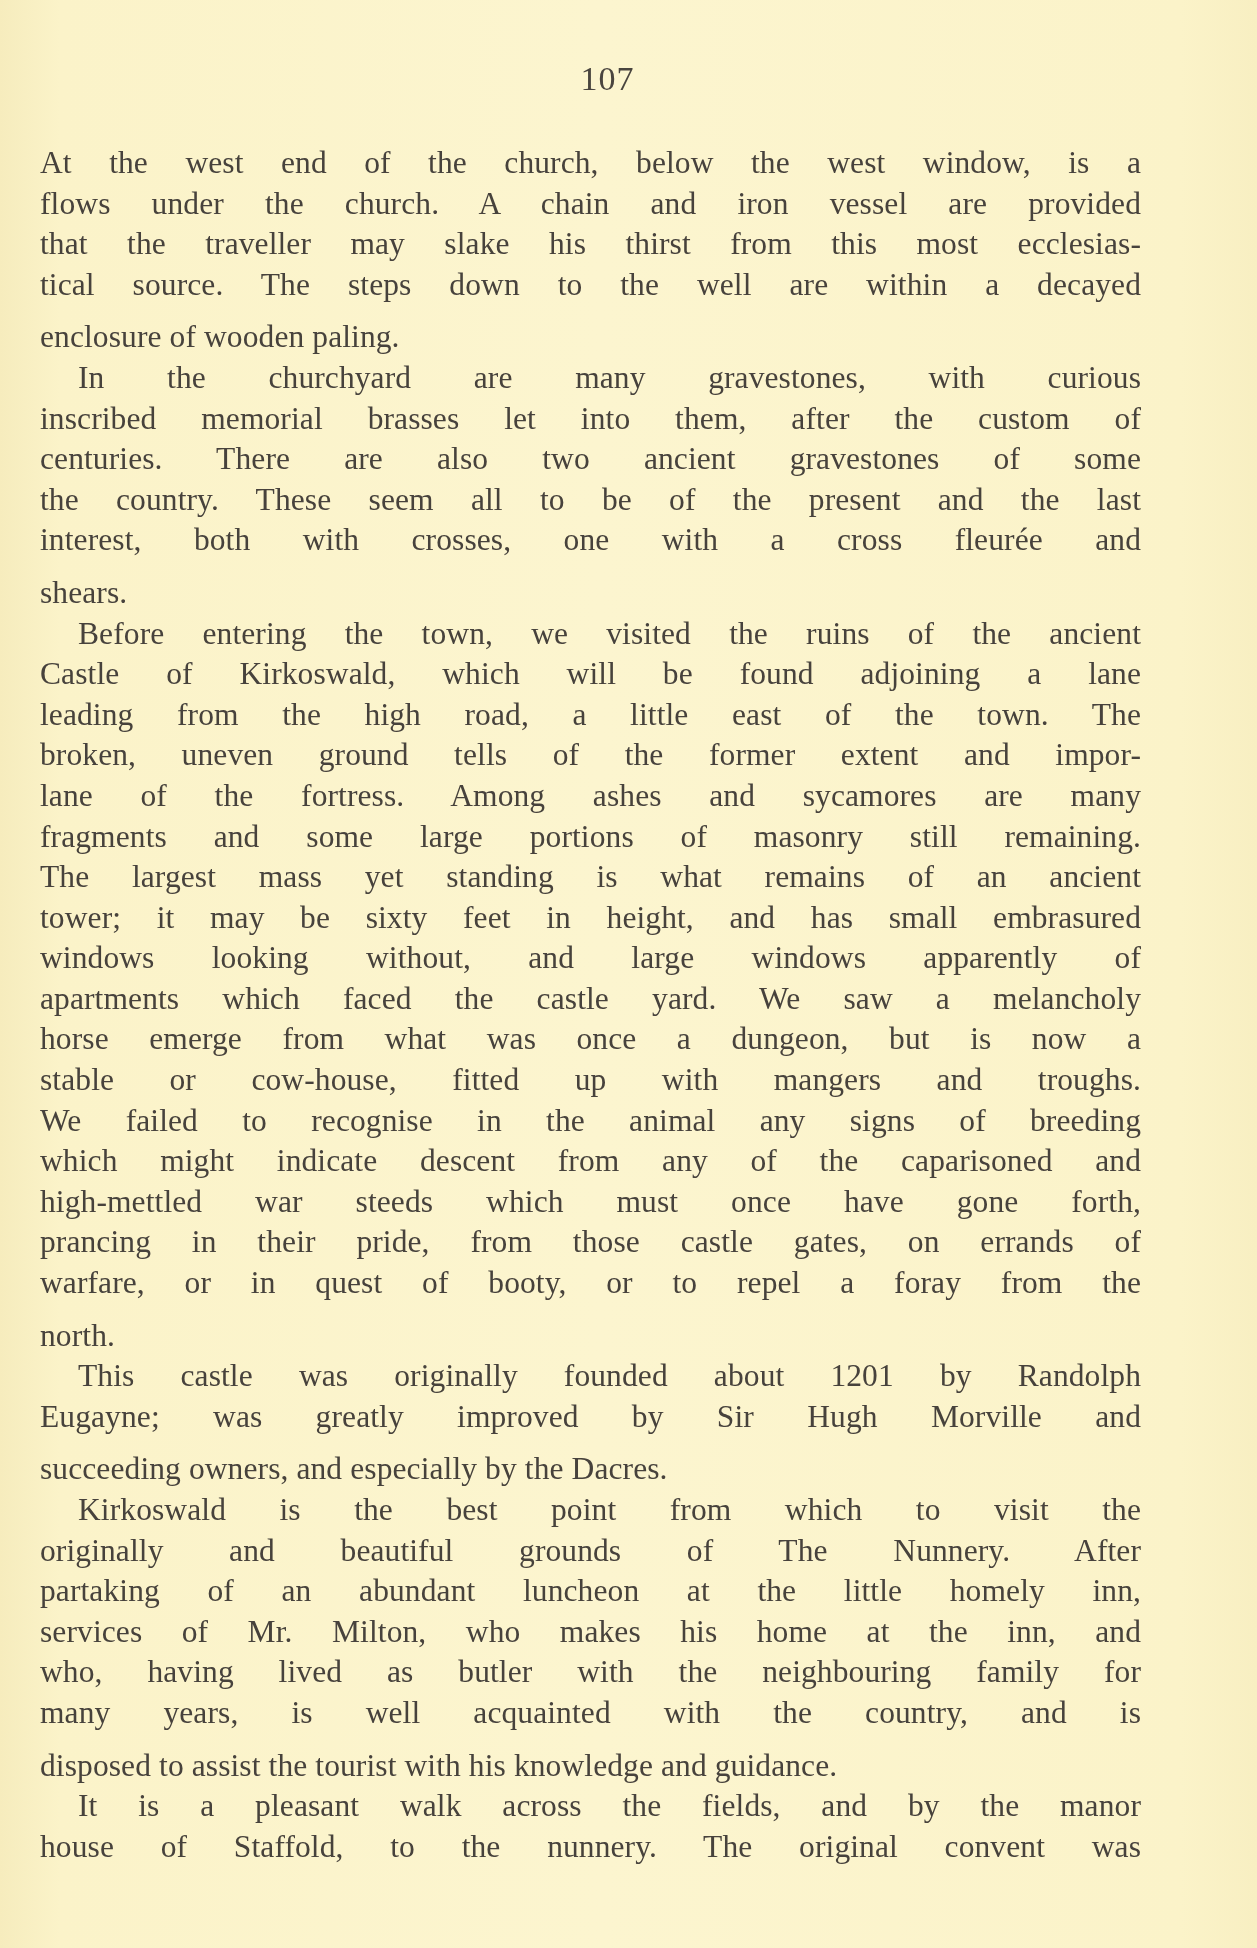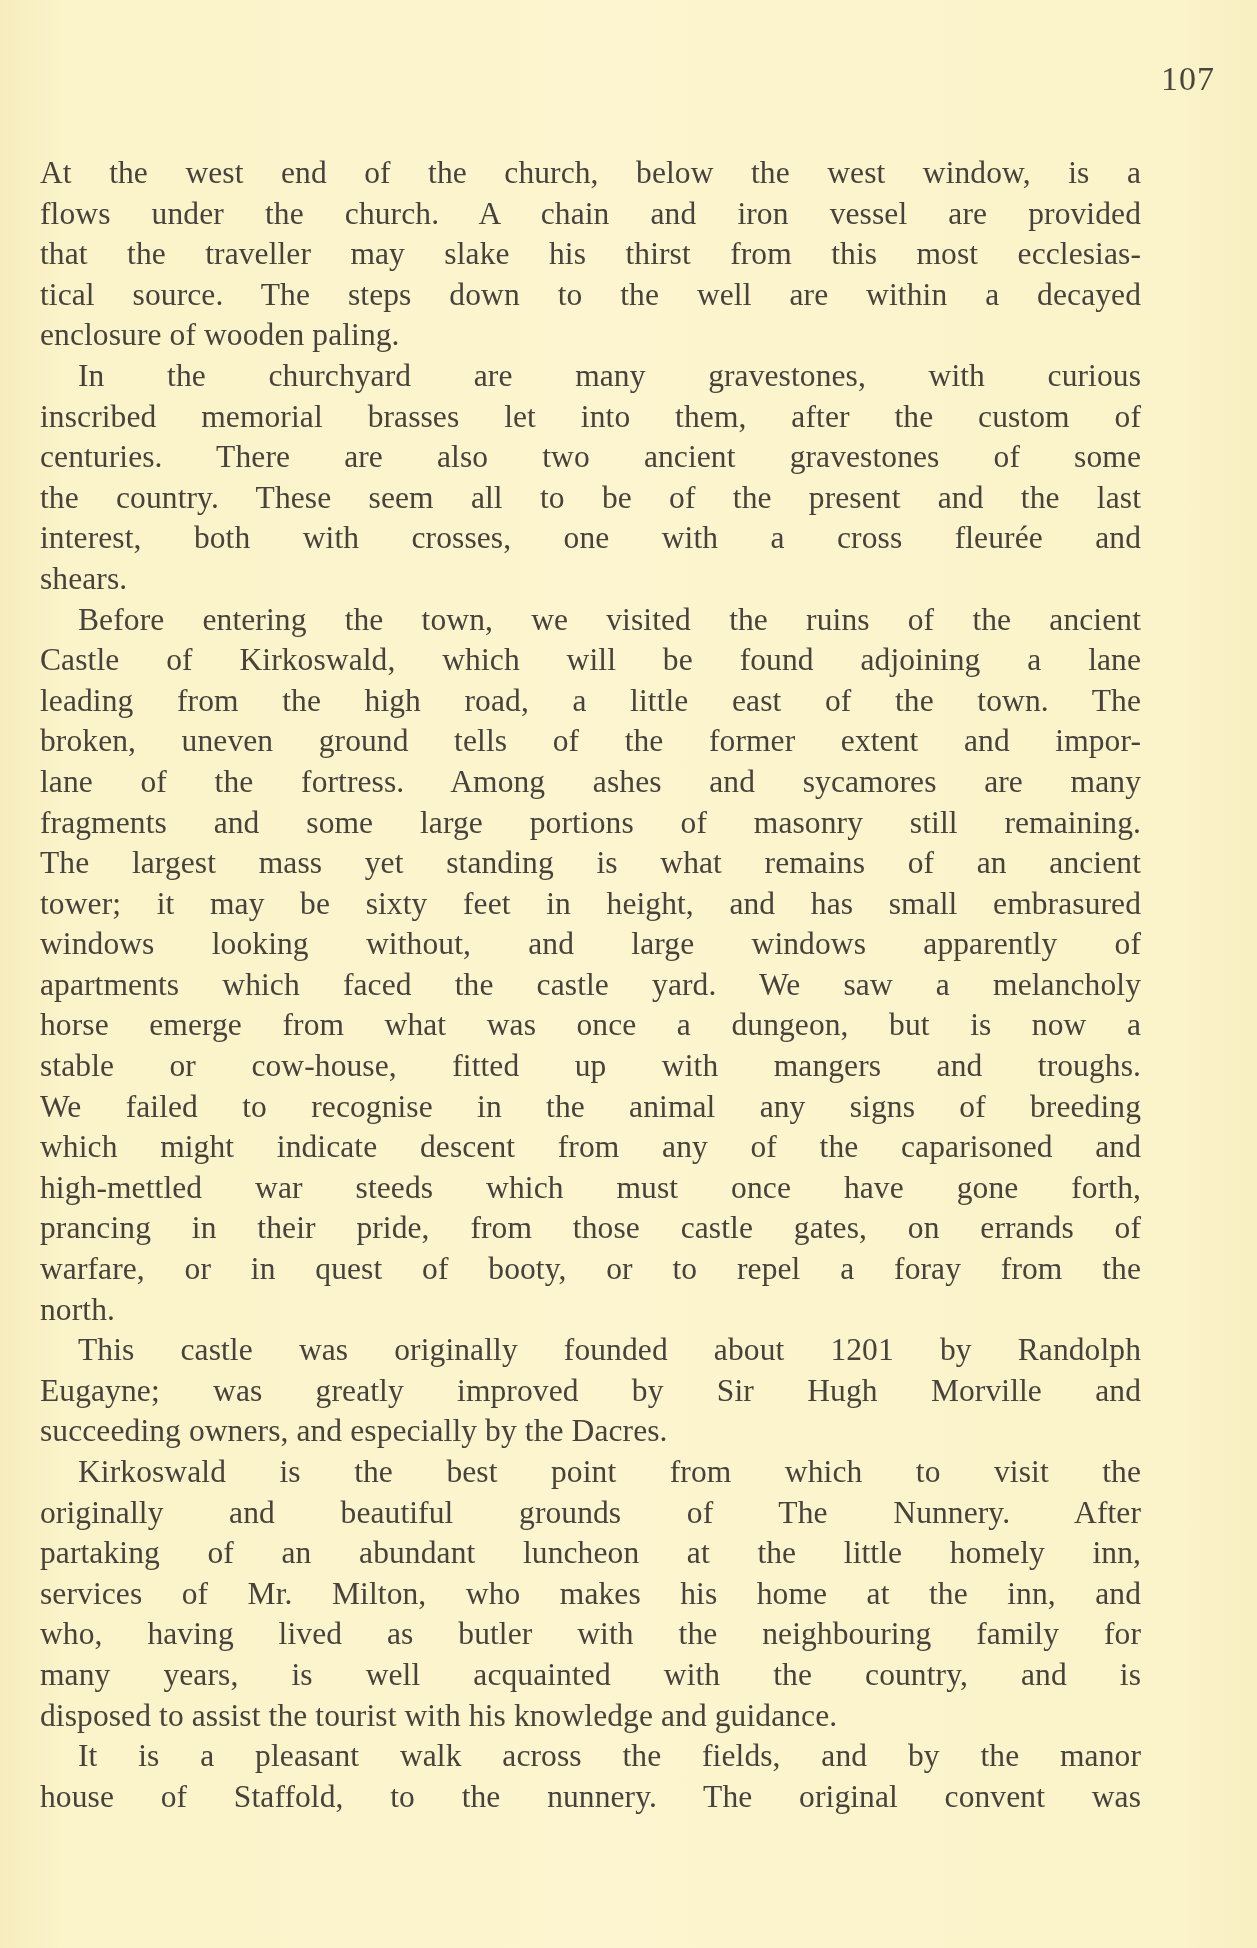--- a/index.html
+++ b/index.html
@@ -21,46 +21,47 @@
       left: 0;
       top: 0;
       width: 1257px;
       height: 1948px;
     }
     .page-number {
       position: absolute;
       left: 0;
       width: 1215px;
       top: 60px;
-      text-align: right;
+      text-align: center;
       font-size: 34px;
       letter-spacing: 1px;
       color: #4a453f;
     }
     .text-block {
       position: absolute;
       left: 40px;
-      top: 153px;
+      top: 143px;
       width: 1101px;
     }
     .line {
       display: block;
       height: 40.6px;
       line-height: 40.6px;
       font-size: 31.5px;
       white-space: nowrap;
       text-align: justify;
       text-align-last: justify;
       letter-spacing: 0.1px;
     }
     .line.indent {
       padding-left: 38px;
     }
     .line.last {
       text-align-last: left;
+      margin-top: 12px;
     }
   </style>
 </head>
 <body>
 
 <div class="page">
   <div class="page-number">107</div>
 
   <div class="text-block">
 

